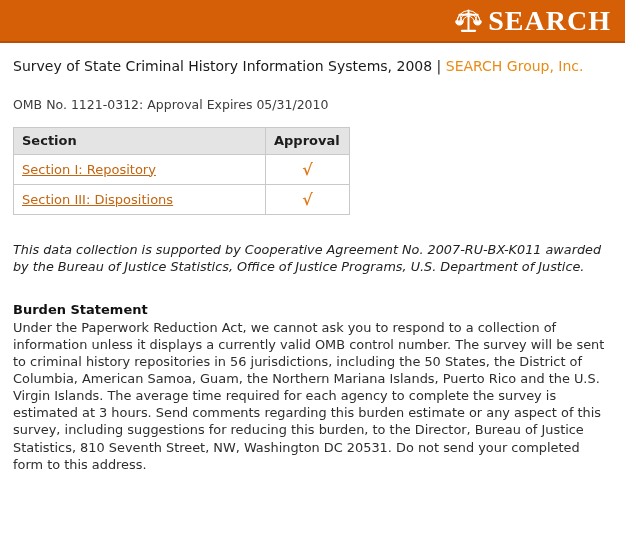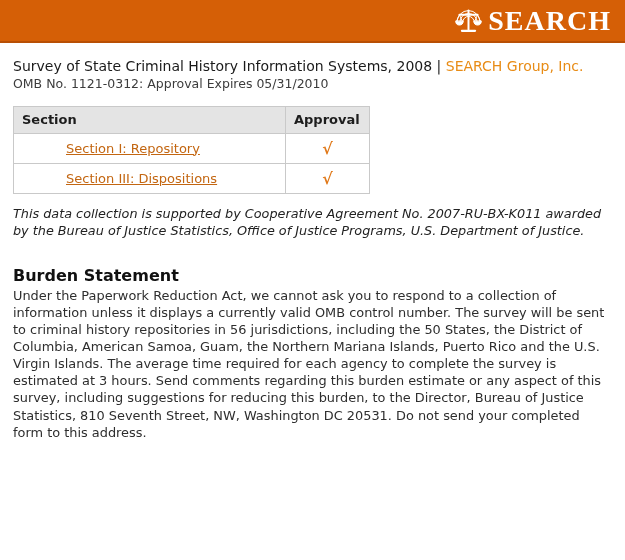--- a/index.html
+++ b/index.html
@@ -48,63 +48,63 @@
     font-size:14px;
     font-weight:normal;
     color:#1a1a1a;
     line-height:1.25;
     margin-top:1px;
   }
   .page-title .org{color:var(--accent-orange);}
   .omb-line{
     font-size:12.5px;
     color:#3c3c3c;
+    margin-top:21px;
   }
   table.sections{
     border-collapse:collapse;
     margin-top:15px;
     font-size:13px;
   }
   table.sections th, table.sections td{
     border:1px solid var(--table-border);
     padding:5px 8px;
     text-align:left;
     height:27px;
   }
   table.sections th{
     background:var(--table-header-bg);
     font-weight:bold;
     color:#1d1d1d;
   }
-  table.sections .col-section{width:272px;}
+  table.sections .col-section{width:252px;}
   table.sections .col-completed{width:84px;}
   table.sections td.check-cell{
     text-align:center;
     color:var(--check-orange);
     font-size:16px;
     font-weight:bold;
     font-family:"DejaVu Serif","Liberation Serif",serif;
   }
   table.sections a{
     color:var(--link-orange);
     text-decoration:underline;
     cursor:pointer;
-    margin-left:44px;
   }
   .funding-note{
-    margin-top:11px;
+    margin-top:26px;
     font-style:italic;
     font-size:12.8px;
     color:#222222;
     line-height:1.36;
   }
   .burden-heading{
     margin-top:27px;
     font-weight:bold;
-    font-size:16px;
+    font-size:13px;
     color:#111111;
   }
   .burden-body{
     font-size:12.9px;
     line-height:1.32;
     color:#2e2e2e;
     margin-top:2px;
   }
 </style>
 </head>

